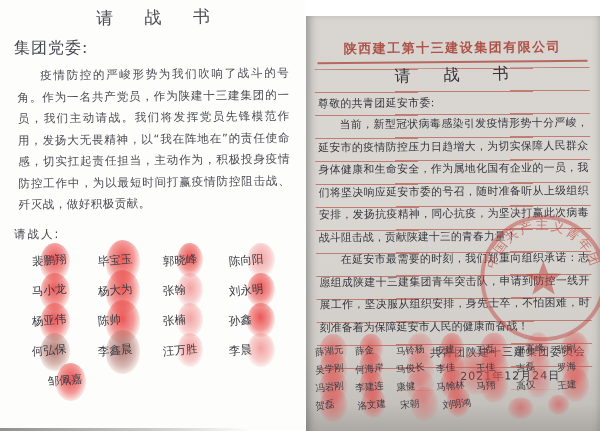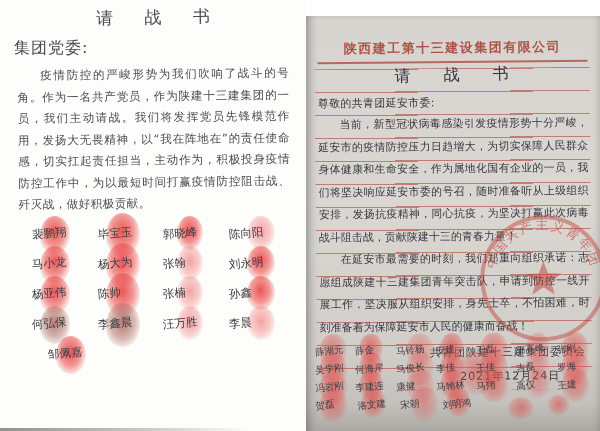--- a/index.html
+++ b/index.html
@@ -117,20 +117,21 @@
 </style>
 </head>
 <body>
 
 <div class="canvas">
 
   <div class="doc-left">
     <div class="l-title">请 战 书</div>
     <div class="l-salutation">集团党委:</div>
     <div class="l-body">疫情防控的严峻形势为我们吹响了战斗的号角。作为一名共产党员，作为陕建十三建集团的一员，我们主动请战。我们将发挥党员先锋模范作用，发扬大无畏精神，以“我在阵地在”的责任使命感，切实扛起责任担当，主动作为，积极投身疫情防控工作中，为以最短时间打赢疫情防控阻击战、歼灭战，做好积极贡献。</div>
+    <div class="l-signers">请战人:</div>
 
     <div class="sig-grid">
       <div class="sig-row">
         <div class="sig-cell"><span class="fp"></span><span class="sig-name">裴鹏翔</span></div>
         <div class="sig-cell"><span class="fp"></span><span class="sig-name">毕宝玉</span></div>
         <div class="sig-cell"><span class="fp"></span><span class="sig-name">郭晓峰</span></div>
         <div class="sig-cell"><span class="fp soft"></span><span class="sig-name">陈向阳</span></div>
       </div>
       <div class="sig-row">
         <div class="sig-cell"><span class="fp"></span><span class="sig-name">马小龙</span></div>

